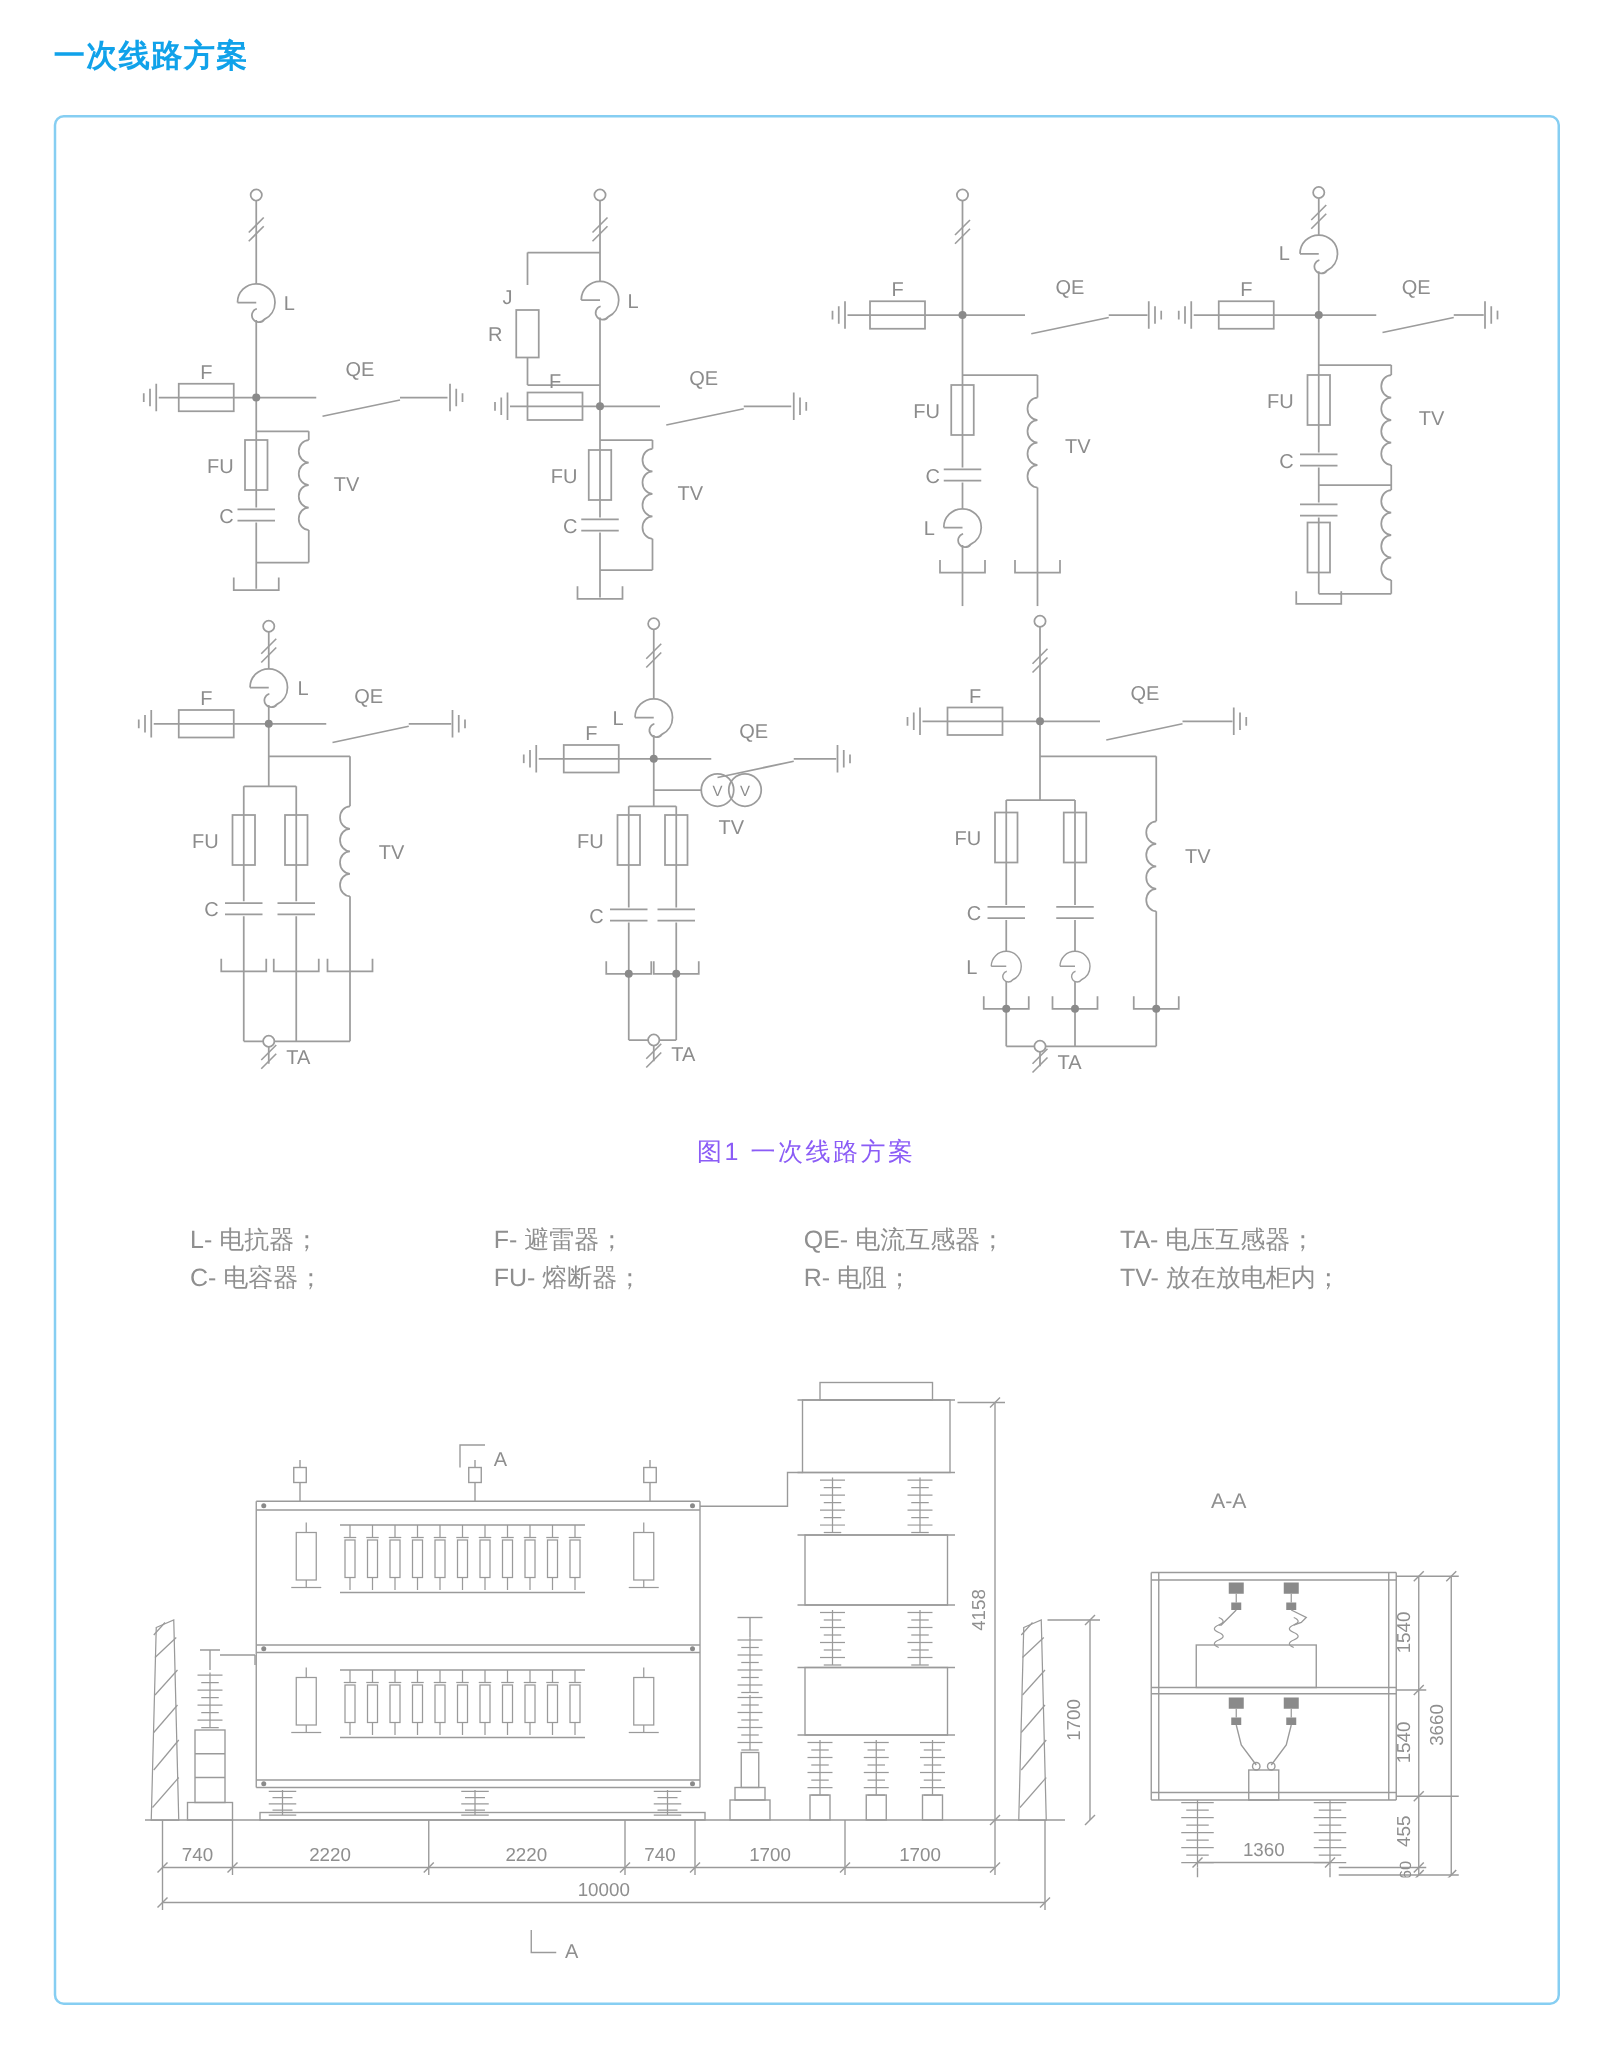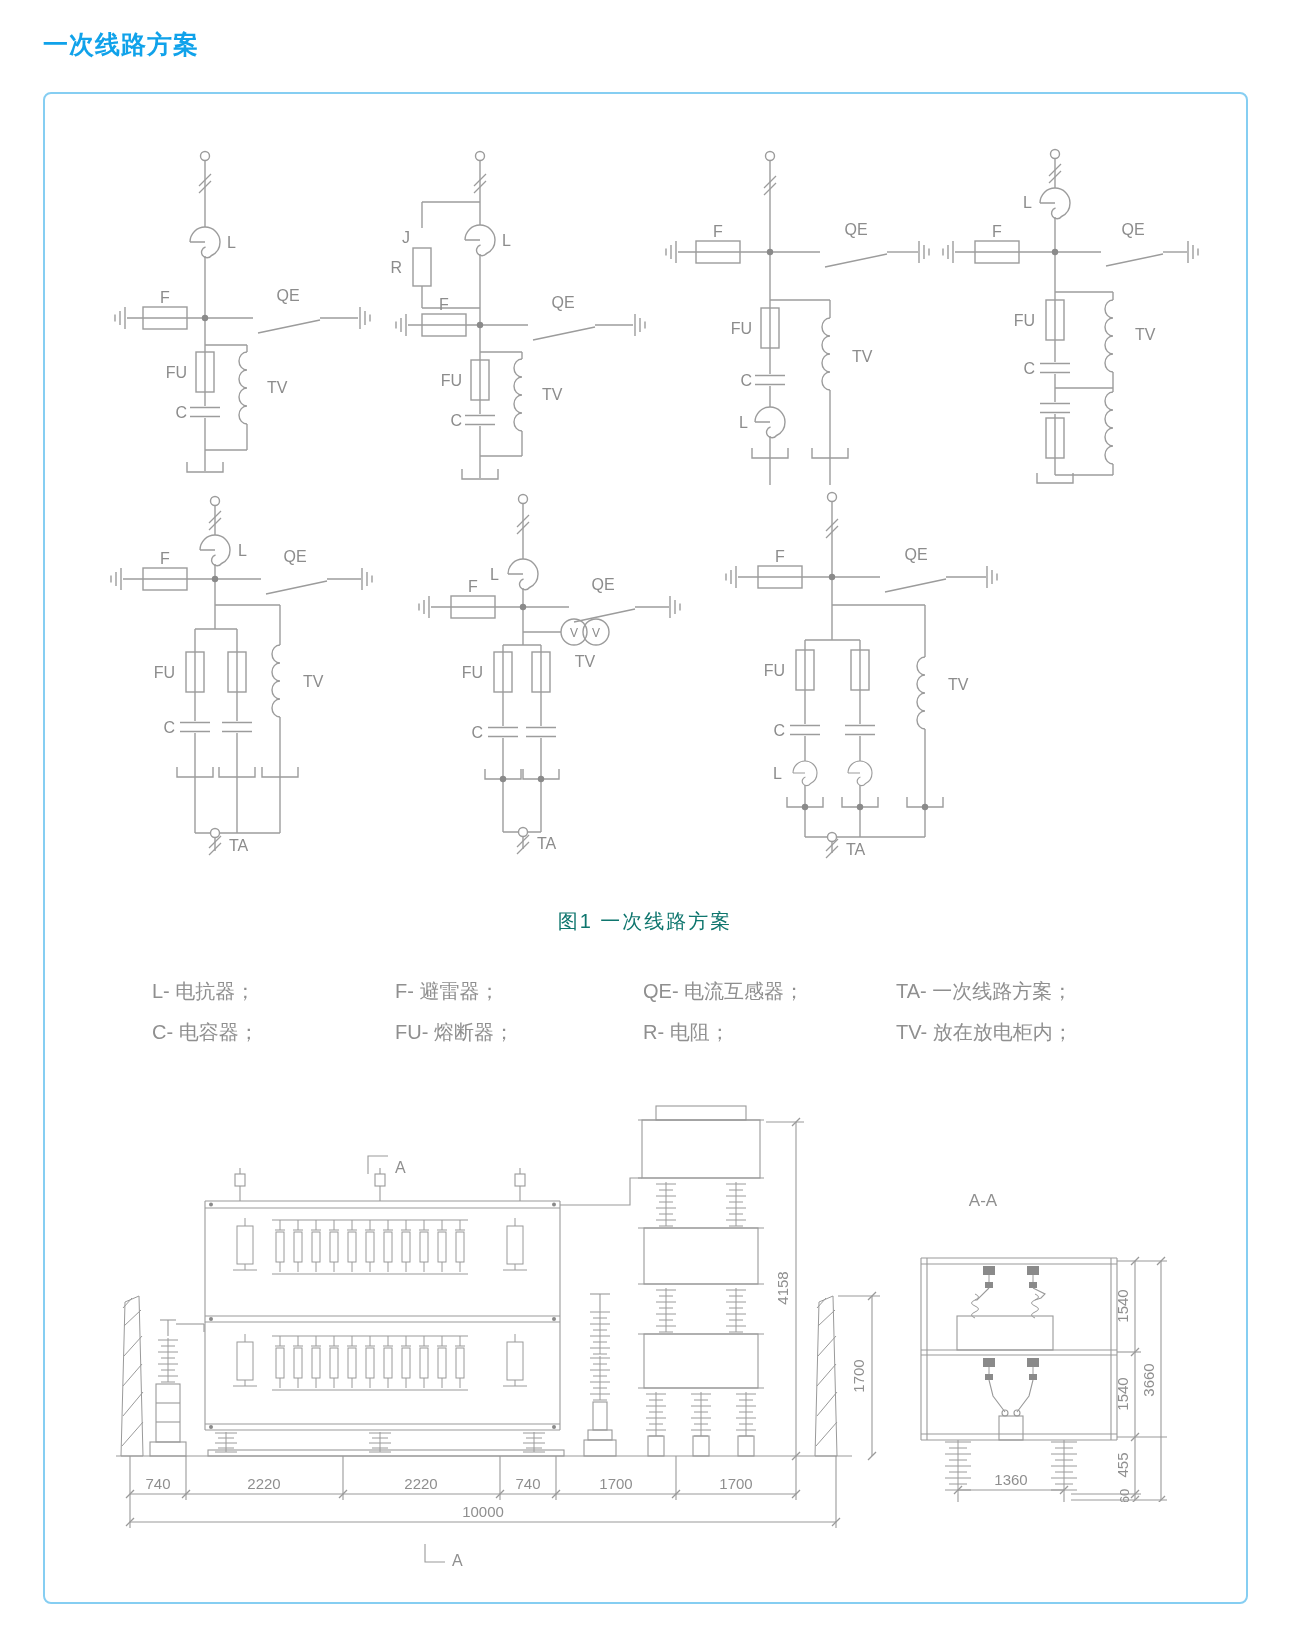--- a/index.html
+++ b/index.html
@@ -5,22 +5,22 @@
   html,body{margin:0;padding:0;background:#ffffff;}
   body{font-family:"Liberation Sans","DejaVu Sans",sans-serif;}
   .page{position:relative;width:1290px;height:1647px;background:#fff;overflow:hidden;}
   .page-title{position:absolute;left:43px;top:28px;font-size:25px;font-weight:800;color:#10a2ea;letter-spacing:1px;}
   .frame{position:absolute;left:43px;top:92px;width:1201px;height:1508px;border:2px solid #86cef2;border-radius:8px;}
   .abs{position:absolute;}
   .sch line,.sch path,.sch rect,.sch circle,.sch polyline{stroke:#9c9c9c;stroke-width:1.4;fill:none;}
   .sch text{stroke:none;fill:#8c8c8c;font-size:16px;}
   .draw line,.draw path,.draw rect,.draw circle,.draw polyline{stroke:#9a9a9a;stroke-width:1.1;fill:none;}
   .draw text{stroke:none;fill:#8f8f8f;font-size:15px;}
-  .caption{position:absolute;left:0;top:908px;width:1290px;text-align:center;font-size:20px;color:#0f766e;letter-spacing:2px;}
-  .legend{position:absolute;left:152px;top:978px;display:grid;grid-template-columns:243px 248px 253px auto;row-gap:14px;font-size:20px;color:#8f8f8f;}
+  .caption{position:absolute;left:0;top:908px;width:1290px;text-align:center;font-size:20px;color:#8b5cf6;letter-spacing:2px;}
+  .legend{position:absolute;left:152px;top:978px;display:grid;grid-template-columns:243px 248px 253px auto;row-gap:4px;font-size:20px;color:#8f8f8f;}
   .note{position:absolute;left:108px;top:1066px;width:1090px;font-size:19px;color:#8a8a8a;line-height:30px;}
 </style>
 </head>
 <body>
 
 <div class="page">
   <div class="page-title">一次线路方案</div>
   <div class="frame"></div>
 
   <svg width="0" height="0" style="position:absolute">
@@ -396,21 +396,21 @@
     <use href="#brk" x="142" y="360"></use>
     <text x="156" y="370">TA</text>
   </svg>
 
   <div class="caption">图1  一次线路方案</div>
 
   <div class="legend">
     <span>L- 电抗器；</span>
     <span>F- 避雷器；</span>
     <span>QE- 电流互感器；</span>
-    <span>TA- 一次线路方案；</span>
+    <span>TA- 电压互感器；</span>
     <span>C- 电容器；</span>
     <span>FU- 熔断器；</span>
     <span>R- 电阻；</span>
     <span>TV- 放在放电柜内；</span>
   </div>
 
 
   <svg class="draw abs" style="left:90px;top:1098px" width="800" height="505" viewBox="0 0 800 505">
     <line x1="26" y1="358" x2="762" y2="358"></line>
     <use href="#fencepost" x="34" y="198"></use>

